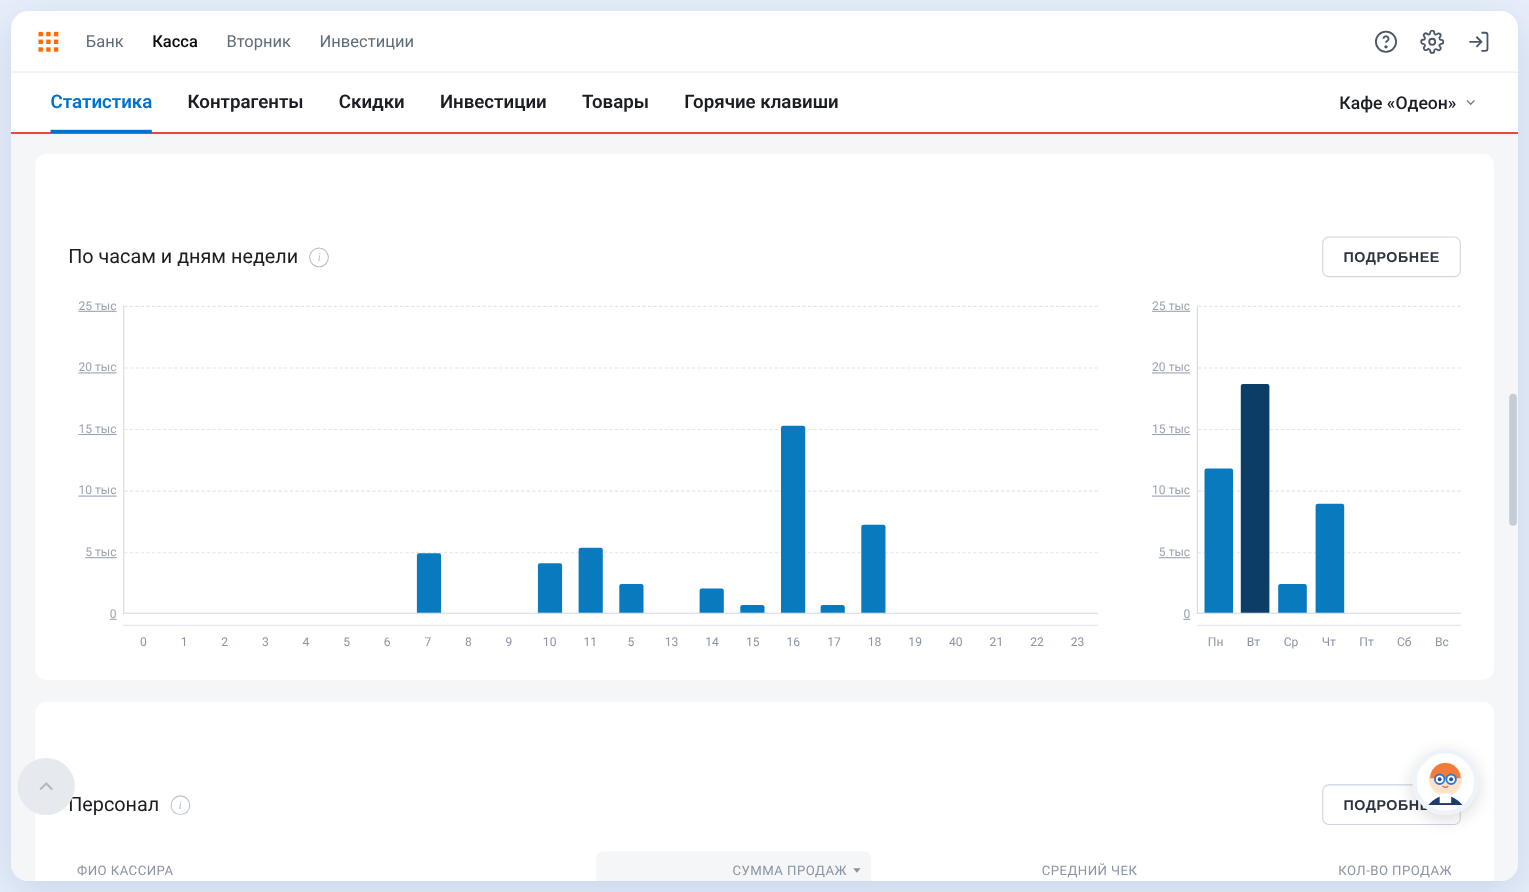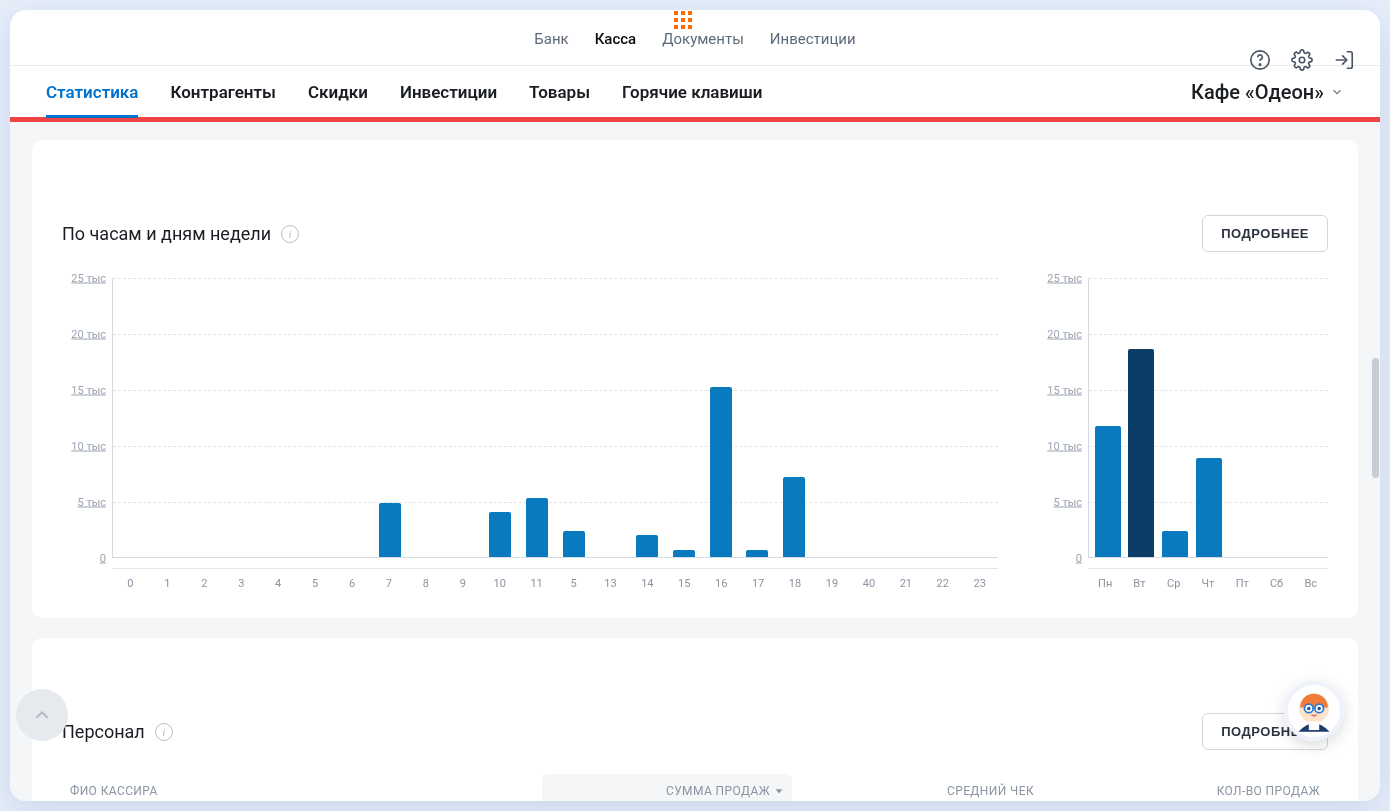--- a/index.html
+++ b/index.html
@@ -22,21 +22,20 @@
     box-shadow: 0 10px 40px rgba(20,60,150,0.15);
   }
 
   
   .topbar {
     height: 56px;
     display: flex;
     align-items: center;
     padding: 0 24px;
     border-bottom: 1px solid #e9ecef;
-    flex-direction: column;
   }
   .logo {
     width: 20px; height: 20px;
     margin-right: 24px;
     display: inline-block;
   }
   .topnav { display: flex; gap: 26px; }
   .topnav-item {
     color: #5e6b7a;
     font-size: 15px;
@@ -55,21 +54,21 @@
     cursor: pointer;
     color: #4a5666;
   }
 
   
   .subbar {
     height: 56px;
     display: flex;
     align-items: center;
     padding: 0 36px;
-    border-bottom: 5px solid #ef4444;
+    border-bottom: 2px solid #ef4444;
   }
   .subtabs { display: flex; gap: 32px; height: 100%; align-items: center; }
   .subtab {
     font-size: 17px;
     font-weight: 600;
     color: #1a1d21;
     cursor: pointer;
     height: 100%;
     display: flex;
     align-items: center;
@@ -78,21 +77,21 @@
   .subtab.active { color: #0072ce; }
   .subtab.active::after {
     content: "";
     position: absolute;
     bottom: -1px; left: 0; right: 0;
     height: 3px;
     background: #0072ce;
   }
   .org-select {
     margin-left: auto;
-    font-size: 20px;
+    font-size: 16px;
     font-weight: 500;
     color: #1a1d21;
     display: flex;
     align-items: center;
     gap: 6px;
     cursor: pointer;
   }
 
   
   .content {
@@ -308,21 +307,21 @@
             <rect x="1" y="15" width="4" height="4"></rect>
             <rect x="8" y="15" width="4" height="4"></rect>
             <rect x="15" y="15" width="4" height="4"></rect>
             <rect x="8" y="8" width="4" height="4"></rect>
           </g>
         </svg>
     </span>
     <nav class="topnav">
       <span class="topnav-item">Банк</span>
       <span class="topnav-item active">Касса</span>
-      <span class="topnav-item">Документы</span>
+      <span class="topnav-item">Вторник</span>
       <span class="topnav-item">Инвестиции</span>
     </nav>
     <div class="topbar-right">
       <span class="icon-btn">
         <svg width="22" height="22" viewBox="0 0 24 24" fill="none" stroke="currentColor" stroke-width="1.8">
             <circle cx="12" cy="12" r="10"></circle>
             <path d="M9.5 9a2.5 2.5 0 1 1 3.5 2.3c-.8.4-1 1-1 1.7"></path>
             <circle cx="12" cy="17" r="0.8" fill="currentColor"></circle>
           </svg>
       </span>

